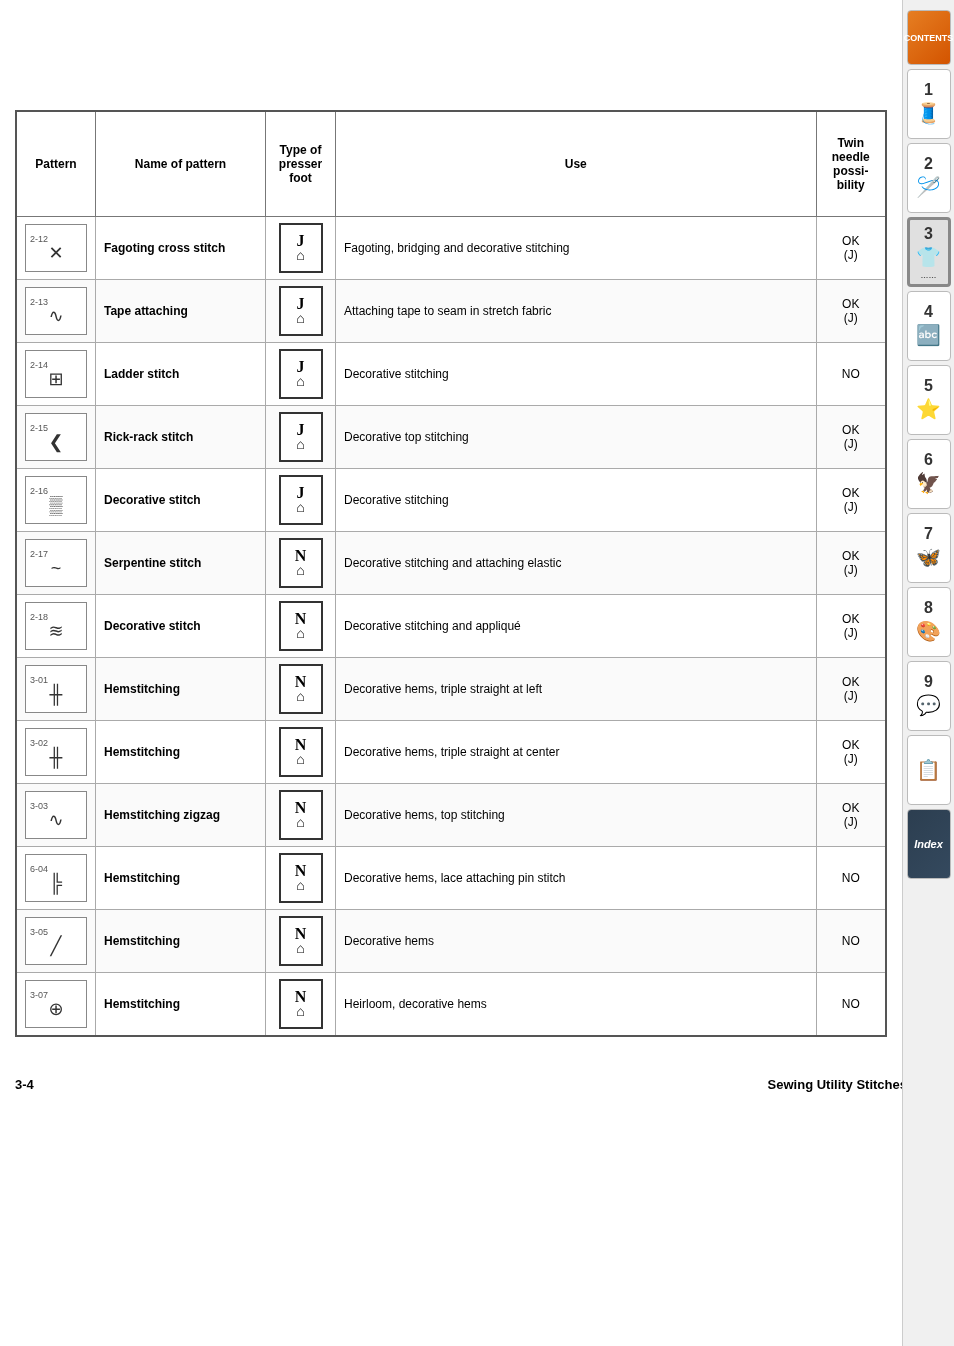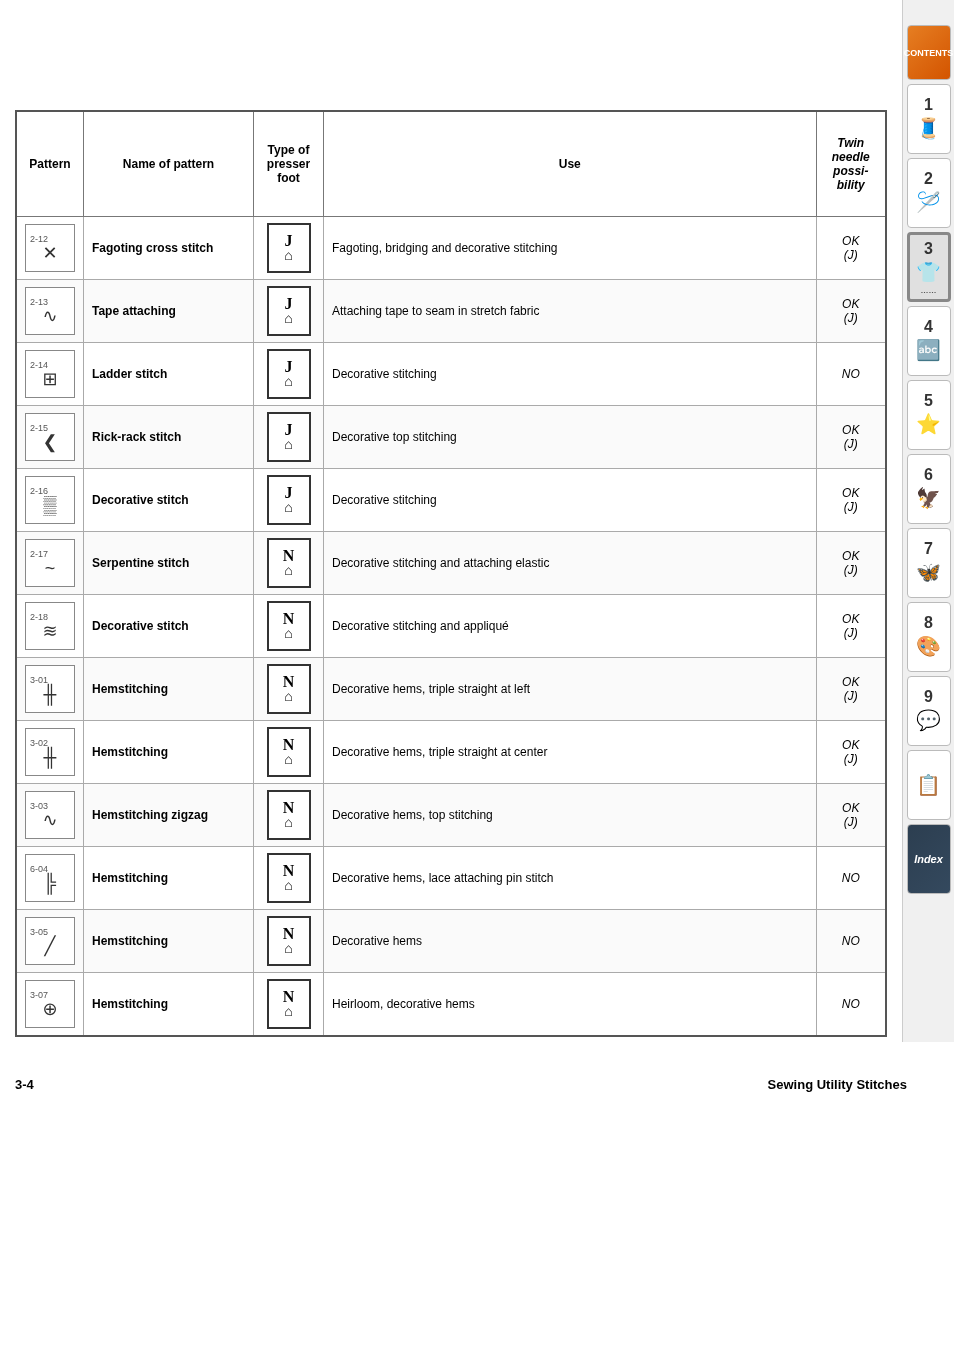--- a/index.html
+++ b/index.html
@@ -11,26 +11,26 @@
       position: relative;
       font-size: 13px;
     }
 
     
     .right-sidebar {
       position: absolute;
       right: 0;
       top: 0;
       width: 52px;
-      height: 1042px;
+      height: 1346px;
       background: #f0f0f0;
       display: flex;
       flex-direction: column;
       align-items: center;
-      padding-top: 25px;
+      padding-top: 10px;
       gap: 4px;
       border-left: 1px solid #ccc;
     }
 
     .sidebar-tab {
       width: 44px;
       min-height: 70px;
       background: #e8e8e8;
       border: 1px solid #bbb;
       border-radius: 4px;
@@ -119,35 +119,35 @@
     }
 
     .stitch-table tr:nth-child(even) td {
       background: #fafafa;
     }
 
     .col-pattern { width: 65px; text-align: center; }
     .col-name { width: 170px; }
     .col-foot { width: 70px; text-align: center; }
     .col-use { }
-    .col-twin { width: 70px; text-align: center; font-style: italic; }
+    .col-twin { width: 70px; text-align: center; }
 
     .pattern-cell {
       text-align: center;
       font-size: 11px;
       color: #333;
     }
 
     .pattern-box {
       border: 1px solid #888;
       display: inline-flex;
       flex-direction: column;
       align-items: center;
       justify-content: center;
-      width: 50px;
+      width: 62px;
       height: 48px;
       font-size: 9px;
       padding: 2px;
       background: #fff;
     }
 
     .pattern-num {
       font-size: 9px;
       color: #555;
       align-self: flex-start;

